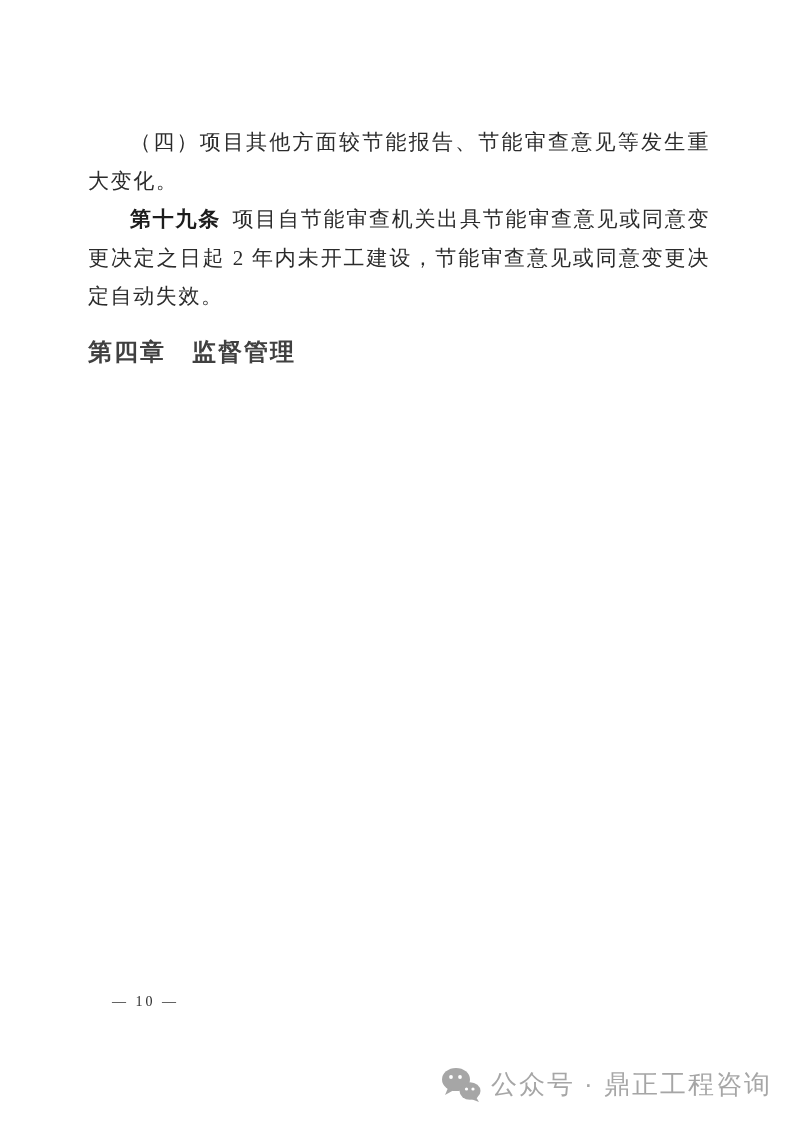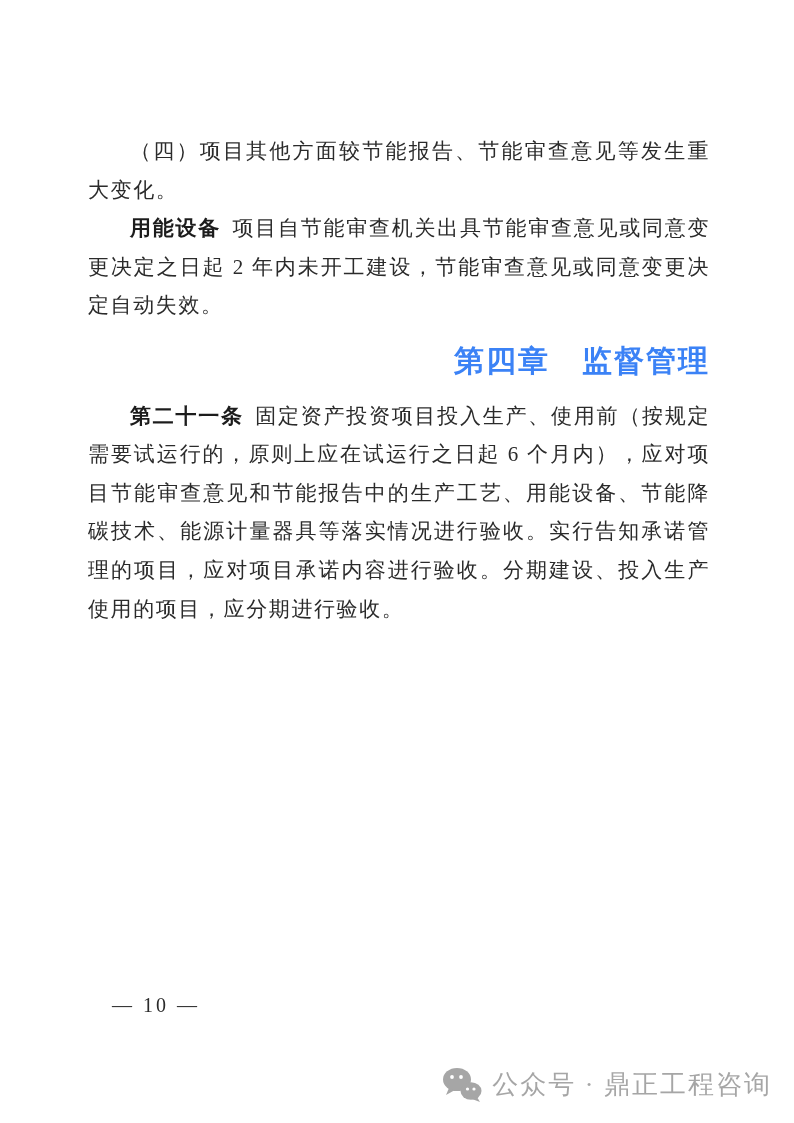--- a/index.html
+++ b/index.html
@@ -11,90 +11,89 @@
     overflow: hidden;
   }
   .page {
     position: absolute;
     inset: 0;
     background: #ffffff;
   }
   .content {
     position: absolute;
     left: 88px;
-    top: 132px;
+    top: 123px;
     width: 622px;
     font-size: 21px;
     line-height: 38.6px;
     text-align: justify;
     letter-spacing: 1.6px;
   }
   .para {
     text-indent: 2em;
     margin: 0;
   }
   .lead {
     font-family: "Liberation Sans", sans-serif;
     font-weight: bold;
     color: #1c1c1c;
     margin-right: 0.55em;
   }
   .lead:empty { display: none; margin: 0; }
   .chapter-heading {
     font-family: "Liberation Sans", sans-serif;
     font-weight: bold;
-    color: #3b82f6;
-    font-size: 30px;
-    text-align: right;
+    color: #404040;
+    font-size: 24px;
+    text-align: left;
     letter-spacing: 2px;
     margin: 17px 0 16px 0;
     line-height: 38.6px;
   }
   .page-number {
     position: absolute;
     left: 112px;
     top: 994px;
-    font-size: 20px;
+    font-size: 14px;
     letter-spacing: 3px;
     color: #2b2b2b;
     font-family: "Liberation Serif", serif;
   }
   .watermark {
     position: absolute;
     right: 22px;
     top: 1066px;
     display: flex;
     align-items: center;
     gap: 9px;
     color: #a6a6a6;
   }
   .watermark-text {
-    font-family: Liberation Serif, serif;
+    font-family: Liberation Sans, sans-serif;
     font-size: 26px;
     letter-spacing: 2px;
     color: #a6a6a6;
     white-space: nowrap;
   }
   .wechat-icon { width: 42px; height: 36px; display: block; }
 </style>
 </head>
 <body>
 
 <div class="page">
 
   <div class="content">
 
     <p class="para"><span>（四）项目其他方面较节能报告、节能审查意见等发生重大变化。</span></p>
 
-    <p class="para"><span class="lead">用能设备</span><span>项目自节能审查机关出具节能审查意见或同意变更决定之日起 2 年内未开工建设，节能审查意见或同意变更决定自动失效。</span></p>
+    <p class="para"><span class="lead">第十九条</span><span>项目自节能审查机关出具节能审查意见或同意变更决定之日起 2 年内未开工建设，节能审查意见或同意变更决定自动失效。</span></p>
 
     <h2 class="chapter-heading">第四章　监督管理</h2>
 
 
-    <p class="para"><span class="lead">第二十一条</span><span>固定资产投资项目投入生产、使用前（按规定需要试运行的，原则上应在试运行之日起 6 个月内），应对项目节能审查意见和节能报告中的生产工艺、用能设备、节能降碳技术、能源计量器具等落实情况进行验收。实行告知承诺管理的项目，应对项目承诺内容进行验收。分期建设、投入生产使用的项目，应分期进行验收。</span></p>
 
 
   </div>
 
   <div class="page-number">— 10 —</div>
 
   <div class="watermark">
     <svg class="wechat-icon" viewBox="0 0 42 36" xmlns="http://www.w3.org/2000/svg" aria-hidden="true">
       <ellipse cx="16" cy="13.5" rx="14" ry="11.5" fill="#a6a6a6"></ellipse>
       <path d="M8 22 L5 29 L14 24 Z" fill="#a6a6a6"></path>

